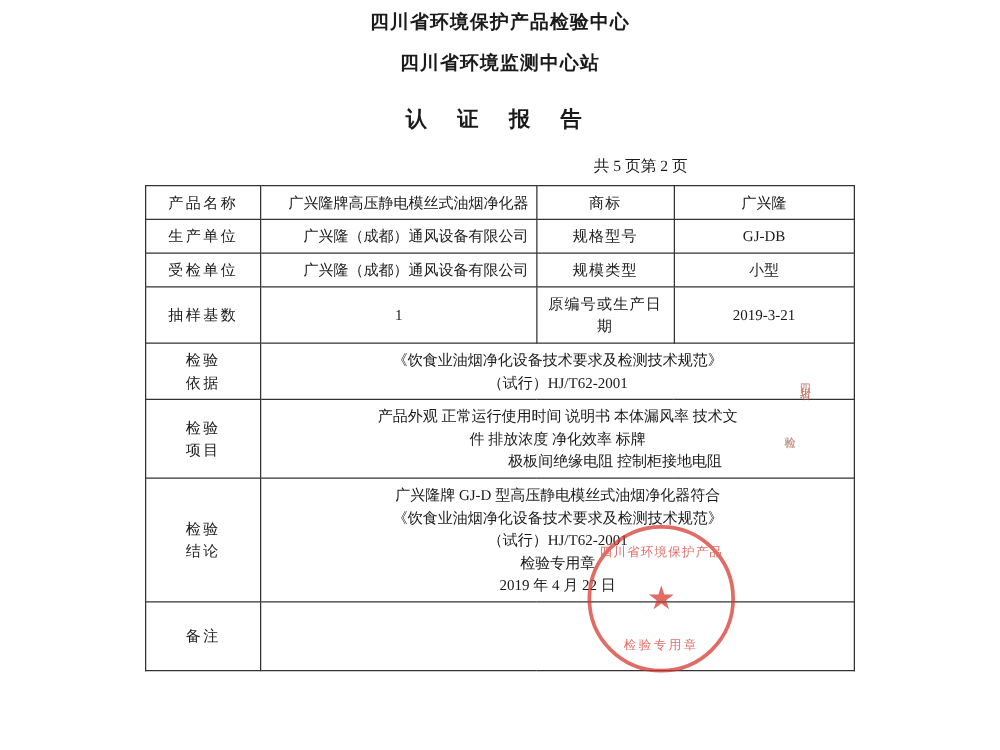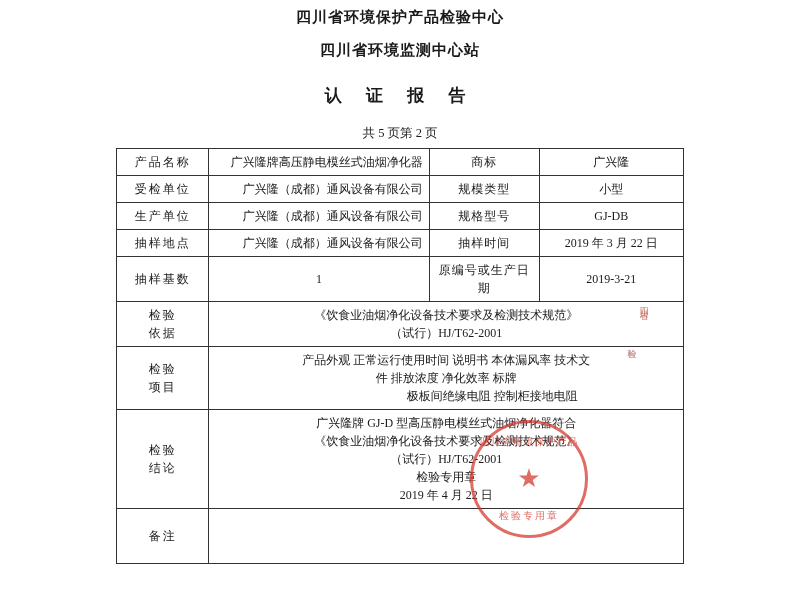--- a/index.html
+++ b/index.html
@@ -37,22 +37,23 @@
     letter-spacing: 1px;
     margin-bottom: 24px;
   }
   .header .title {
     font-size: 17px;
     font-weight: bold;
     letter-spacing: 10px;
     margin-bottom: 18px;
   }
   .pageinfo {
-    text-align: center;
+    text-align: right;
     font-size: 12.5px;
+    padding-right: 250px;
     margin-bottom: 6px;
   }
   table.report {
     border-collapse: collapse;
     margin: 0 auto;
     width: 568px;
     table-layout: fixed;
   }
   table.report td {
     border: 1px solid #333;
@@ -189,36 +190,30 @@
 
   <table class="report">
     <tbody>
       <tr>
         <td class="label">产品名称</td>
         <td class="val1">广兴隆牌高压静电模丝式油烟净化器</td>
         <td class="label2">商标</td>
         <td class="val2">广兴隆</td>
       </tr>
       <tr>
+        <td class="label">生产单位</td>
+        <td class="val1">广兴隆（成都）通风设备有限公司</td>
+        <td class="label2">规格型号</td>
+        <td class="val2">GJ-DB</td>
+      </tr>
+      <tr>
         <td class="label">受检单位</td>
         <td class="val1">广兴隆（成都）通风设备有限公司</td>
         <td class="label2">规模类型</td>
         <td class="val2">小型</td>
-      </tr>
-      <tr>
-        <td class="label">生产单位</td>
-        <td class="val1">广兴隆（成都）通风设备有限公司</td>
-        <td class="label2">规格型号</td>
-        <td class="val2">GJ-DB</td>
-      </tr>
-      <tr>
-        <td class="label">抽样地点</td>
-        <td class="val1">广兴隆（成都）通风设备有限公司</td>
-        <td class="label2">抽样时间</td>
-        <td class="val2">2019 年 3 月 22 日</td>
       </tr>
       <tr>
         <td class="label">抽样基数</td>
         <td class="val1 center">1</td>
         <td class="label2">原编号或生产日期</td>
         <td class="val2">2019-3-21</td>
       </tr>
 
       <tr>
         <td class="label">

